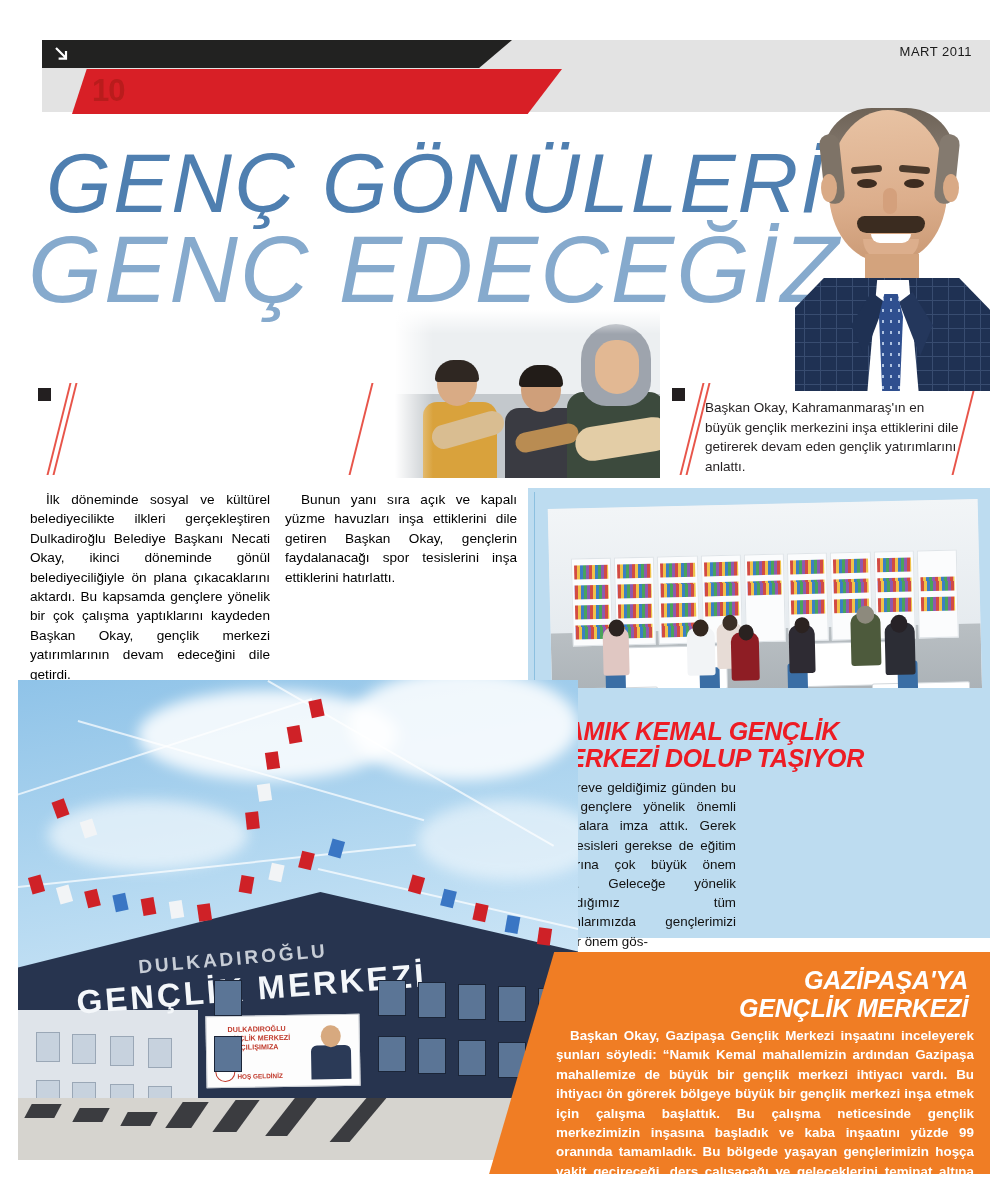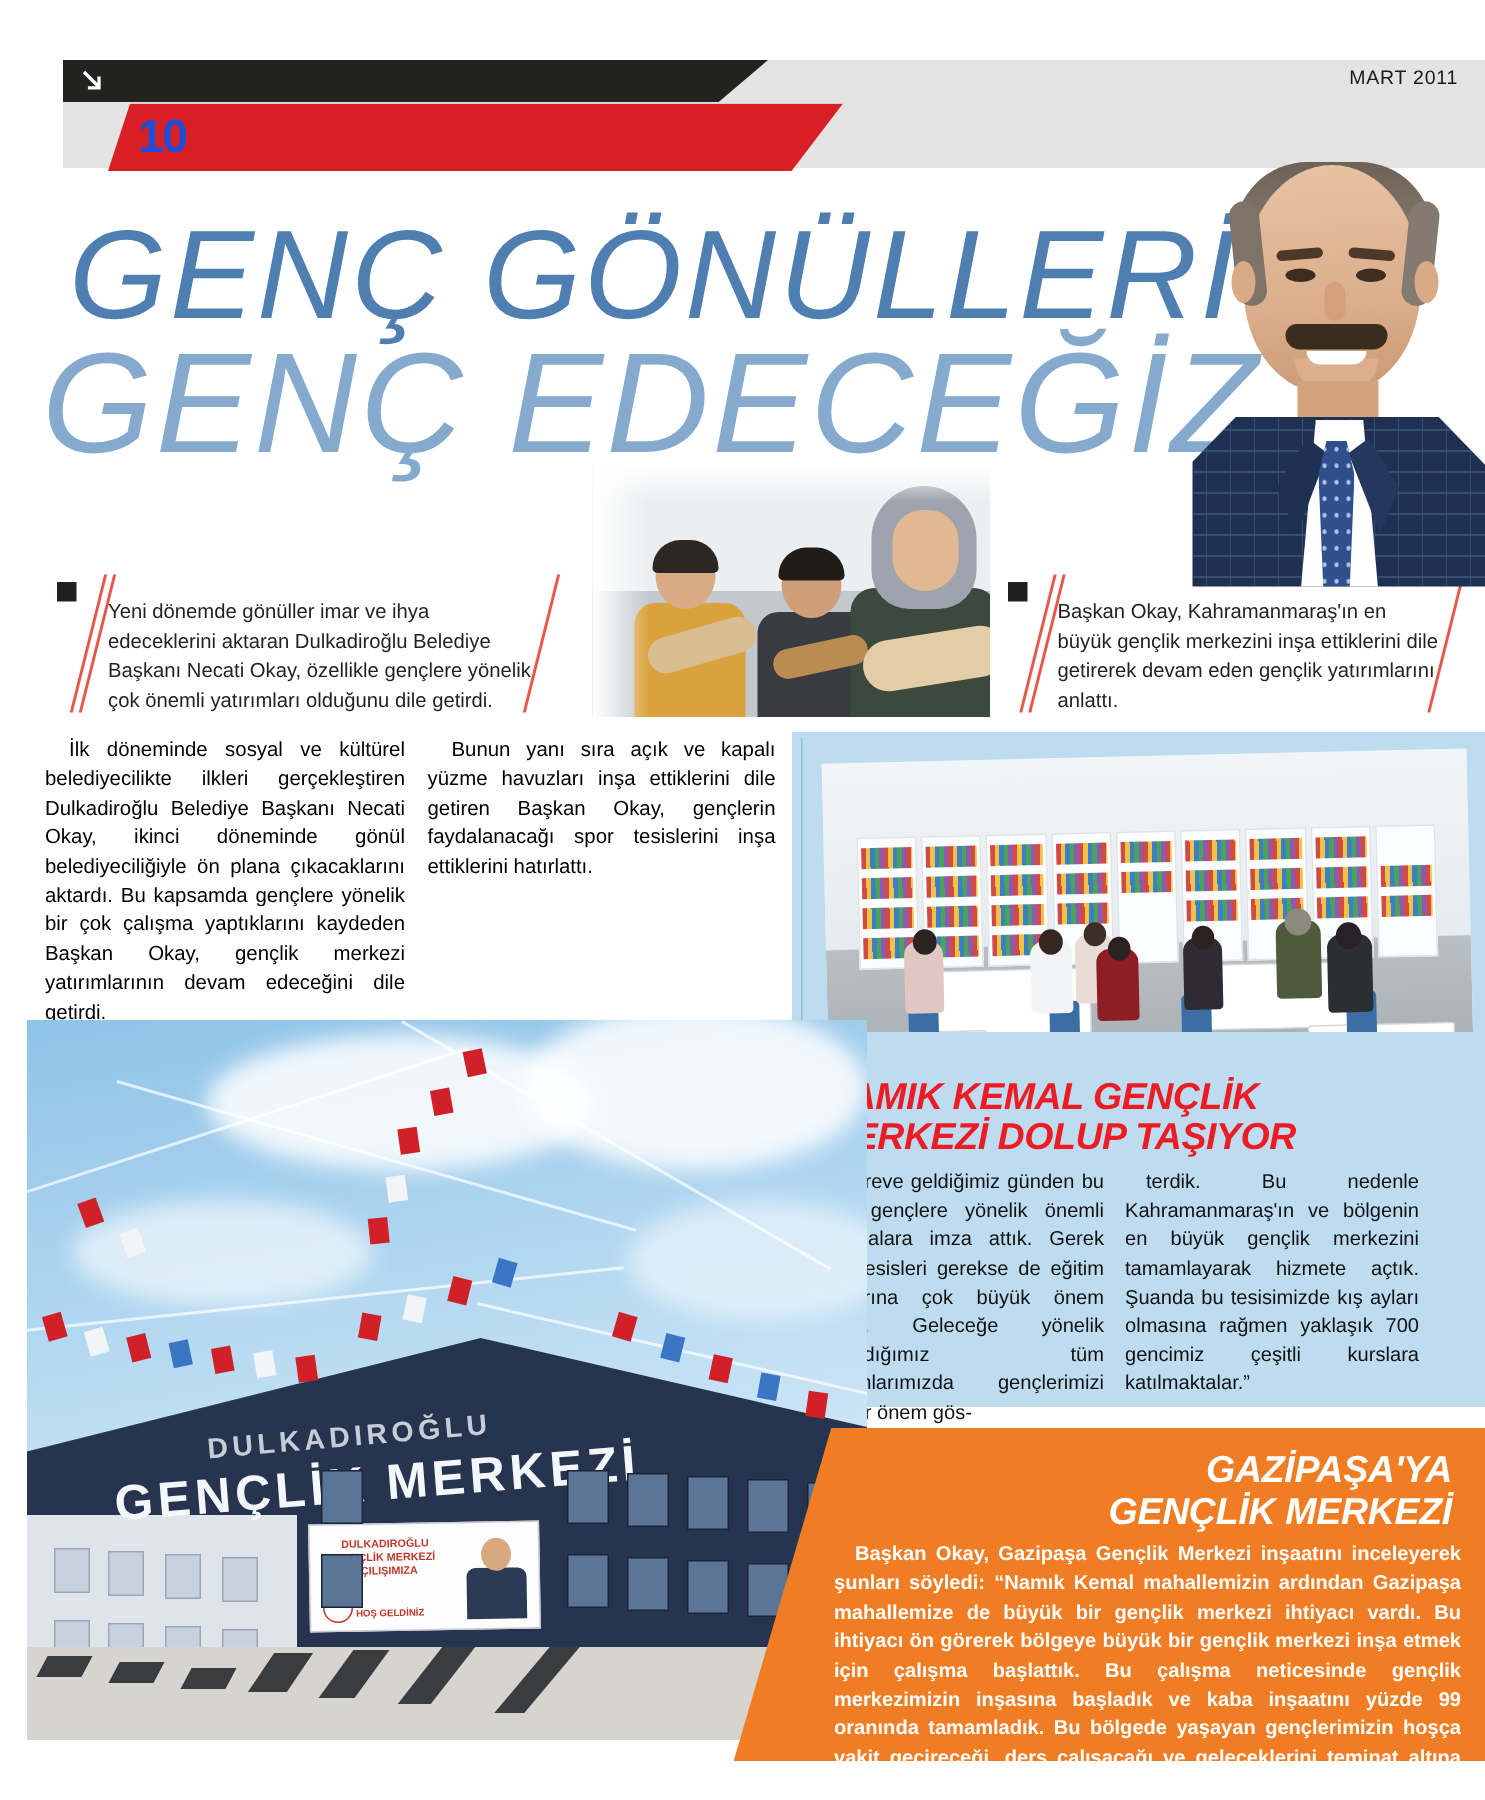--- a/index.html
+++ b/index.html
@@ -15,21 +15,21 @@
   .page{position:relative;width:990px;height:1200px;overflow:hidden;background:#fff;}
 
   
   .masthead{position:absolute;left:0;top:30px;width:990px;height:90px;}
   .mh-grey{position:absolute;left:42px;top:10px;width:948px;height:72px;background:#e3e3e3;}
   .mh-black{position:absolute;left:42px;top:10px;width:470px;height:28px;background:#222221;
      clip-path:polygon(0 0, 100% 0, 93% 100%, 0 100%);}
   .mh-red{position:absolute;left:72px;top:39px;width:490px;height:45px;background:#d81f26;
      clip-path:polygon(3% 0, 100% 0, 93% 100%, 0 100%);}
   .mh-arrow{position:absolute;left:52px;top:14px;width:20px;height:20px;color:#fff;}
-  .pagenum{position:absolute;left:92px;top:41px;font-size:31px;font-weight:bold;color:#1d4ed8;
+  .pagenum{position:absolute;left:92px;top:41px;font-size:31px;font-weight:bold;color:#b91c1c;
      letter-spacing:-1px;line-height:40px;font-family:"Liberation Sans",sans-serif;}
   .mh-date{position:absolute;right:18px;top:14px;font-size:13px;color:#1a1a1a;letter-spacing:.5px;
      font-family:"Liberation Sans",sans-serif;}
   .mh-logo{position:absolute;right:14px;top:32px;display:flex;align-items:center;gap:4px;}
   .mh-logo .logo-mark{width:34px;height:34px;position:relative;}
   .mh-logo .logo-text{font-size:31px;font-weight:bold;color:#d9201f;letter-spacing:0px;
      font-family:"Liberation Serif", serif; line-height:34px;}
 
   
   .headline{position:absolute;left:28px;top:140px;width:780px;z-index:5;pointer-events:none;}
@@ -267,21 +267,20 @@
     <div class="saz-inst2"></div>
     <div class="saz-inst3"></div>
     <div class="saz-fade-l"></div>
     <div class="saz-fade-t"></div>
   </div>
 
   <div class="bullet" style="left:38px;top:388px"></div>
   <div class="slash" style="left:58px;top:383px;height:92px"></div>
   <div class="slash" style="left:64px;top:383px;height:92px"></div>
   <div class="slash" style="left:360px;top:383px;height:92px"></div>
-  <div class="lead lead-left">Yeni dönemde gönüller imar ve ihya edeceklerini aktaran Dulkadiroğlu Belediye Başkanı Necati Okay, özellikle gençlere yönelik çok önemli yatırımları olduğunu dile getirdi.</div>
 
   <div class="bullet" style="left:672px;top:388px"></div>
   <div class="slash" style="left:691px;top:383px;height:92px"></div>
   <div class="slash" style="left:697px;top:383px;height:92px"></div>
   <div class="slash" style="left:963px;top:383px;height:92px"></div>
   <div class="lead lead-right">Başkan Okay, Kahramanmaraş'ın en büyük gençlik merkezini inşa ettiklerini dile getirerek devam eden gençlik yatırımlarını anlattı.</div>
 
   <div class="bodycol col1">
     <p>İlk döneminde sosyal ve kültürel belediyecilikte ilkleri gerçekleştiren Dulkadiroğlu Belediye Başkanı Necati Okay, ikinci döneminde gönül belediyeciliğiyle ön plana çıkacaklarını aktardı. Bu kapsamda gençlere yönelik bir çok çalışma yaptıklarını kaydeden Başkan Okay, gençlik merkezi yatırımlarının devam edeceğini dile getirdi.</p>
     <p>Seçim çalışmaları kapsamında Kahramanmaraş'a gelen Cumhur-</p>
@@ -371,23 +370,20 @@
 
   <div class="nk"></div>
   <div class="nk-title">
     <span>NAMIK KEMAL GENÇLİK</span><br>
     <span>MERKEZİ DOLUP TAŞIYOR</span>
   </div>
   <div class="nk-cols">
     <div class="nk-col">
       <p>“Göreve geldiğimiz günden bu yana gençlere yönelik önemli çalışmalara imza attık. Gerek spor tesisleri gerekse de eğitim alanlarına çok büyük önem verdik. Geleceğe yönelik planladığımız tüm yatırımlarımızda gençlerimizi ayrı bir önem gös-</p>
     </div>
-    <div class="nk-col">
-      <p>terdik. Bu nedenle Kahramanmaraş'ın ve bölgenin en büyük gençlik merkezini tamamlayarak hizmete açtık. Şuanda bu tesisimizde kış ayları olmasına rağmen yaklaşık 700 gencimiz çeşitli kurslara katılmaktalar.”</p>
-    </div>
   </div>
 
   <div class="bldg">
     <div class="sky"></div>
     <div class="cloud" style="left:120px;top:10px;width:260px;height:90px"></div>
     <div class="cloud" style="left:330px;top:-10px;width:230px;height:110px"></div>
     <div class="cloud" style="left:30px;top:120px;width:200px;height:70px;opacity:.7"></div>
     <div class="cloud" style="left:400px;top:120px;width:180px;height:80px;opacity:.6"></div>
 
     <div class="facade"></div>

